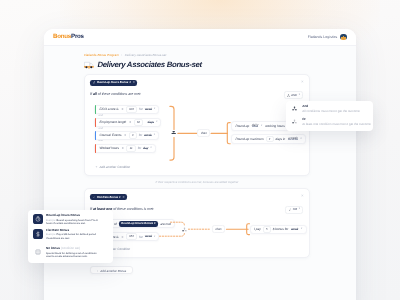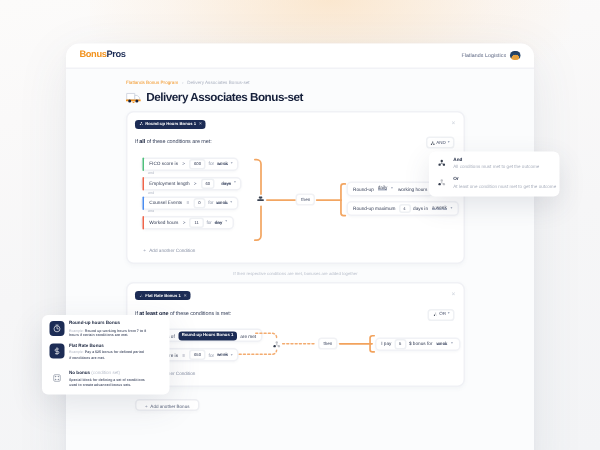--- a/index.html
+++ b/index.html
@@ -18,21 +18,21 @@
       padding:0 9px;border-bottom:1px solid #f1f2f6;box-sizing:border-box;}
   .logo{font-size:6.2px;font-weight:700;letter-spacing:-.25px;line-height:1;}
   .logo .b{color:#f2921d;}
   .logo .p{color:#1c2c55;}
   .user{display:flex;align-items:center;gap:3px;}
   .user .nm{font-size:3.5px;color:#5a6480;letter-spacing:.05px;}
   .avatar{width:6.6px;height:6.6px;border-radius:50%;
      background:radial-gradient(circle at 50% 82%,#e5a03c 0%,#e5a03c 42%,#27486c 43%,#1b3758 100%);}
 
   
-  .content{padding:7.5px 46px 0 40px;}
+  .content{padding:7.5px 46px 0 40px;font-style:italic;}
   .crumb{font-size:3.05px;color:#a9b0bf;line-height:1;letter-spacing:.02px;white-space:nowrap;}
   .crumb .o{color:#f2921d;}
   .crumb .sep{padding:0 1.6px;color:#c6ccd6;}
 
   .title{display:flex;align-items:center;gap:3.5px;margin-top:4px;}
   .truck{width:10px;height:8px;flex:none;display:block;}
   .title h1{font-size:7.8px;margin:0;color:#16203b;font-weight:700;letter-spacing:-.32px;line-height:1;}
 
   
   .card{margin-top:5px;background:#fff;border:1px solid #f0f1f5;border-radius:5px;

